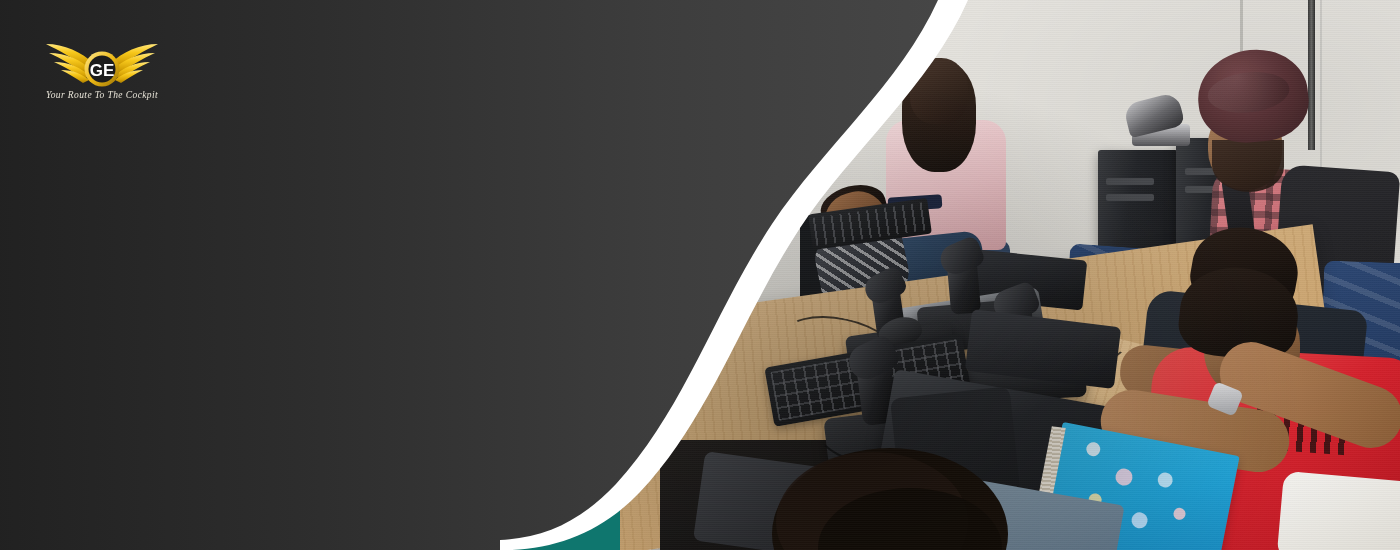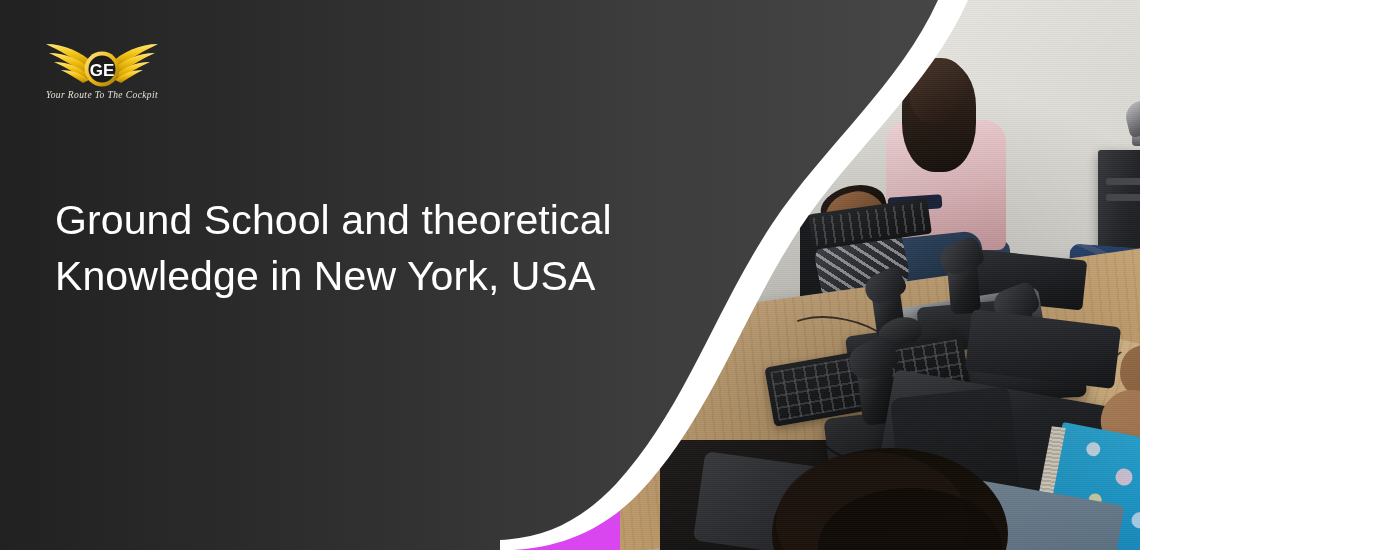--- a/index.html
+++ b/index.html
@@ -5,23 +5,23 @@
 <style>
   * { margin:0; padding:0; box-sizing:border-box; }
   html, body {
     width:1400px; height:550px;
     overflow:hidden;
     background:#ffffff;
     font-family:"Liberation Sans", sans-serif;
   }
   .banner {
     position:relative;
-    width:1140px; height:550px;
+    width:1400px; height:550px;
     overflow:hidden;
-    background:#d946ef;
+    background:#0f766e;
   }
 
   
   .photo {
     position:absolute;
     left:620px; top:0;
     width:780px; height:550px;
     overflow:hidden;
     background:#e7e6e1;
   }
@@ -659,19 +659,15 @@
         </g>
 
         <circle cx="64" cy="37" r="17.5" fill="url(#ringG)"></circle>
         <circle cx="64" cy="37" r="13.5" fill="#1c1c1c"></circle>
         <text x="64" y="43.5" text-anchor="middle" font-family="'Liberation Sans', sans-serif" font-size="17" font-weight="bold" fill="#ffffff">GE</text>
 
         <text x="64" y="66" text-anchor="middle" font-family="'Liberation Serif', serif" font-style="italic" font-size="9.5" letter-spacing="0.4" fill="#e8e4d8">Your Route To The  Cockpit</text>
       </svg>
     </div>
 
-    <h1 class="headline">
-      <span>Ground School and theoretical</span><br>
-      <span>Knowledge in New York, USA</span>
-    </h1>
 
   </div>
 </div>
 
 </body></html>

